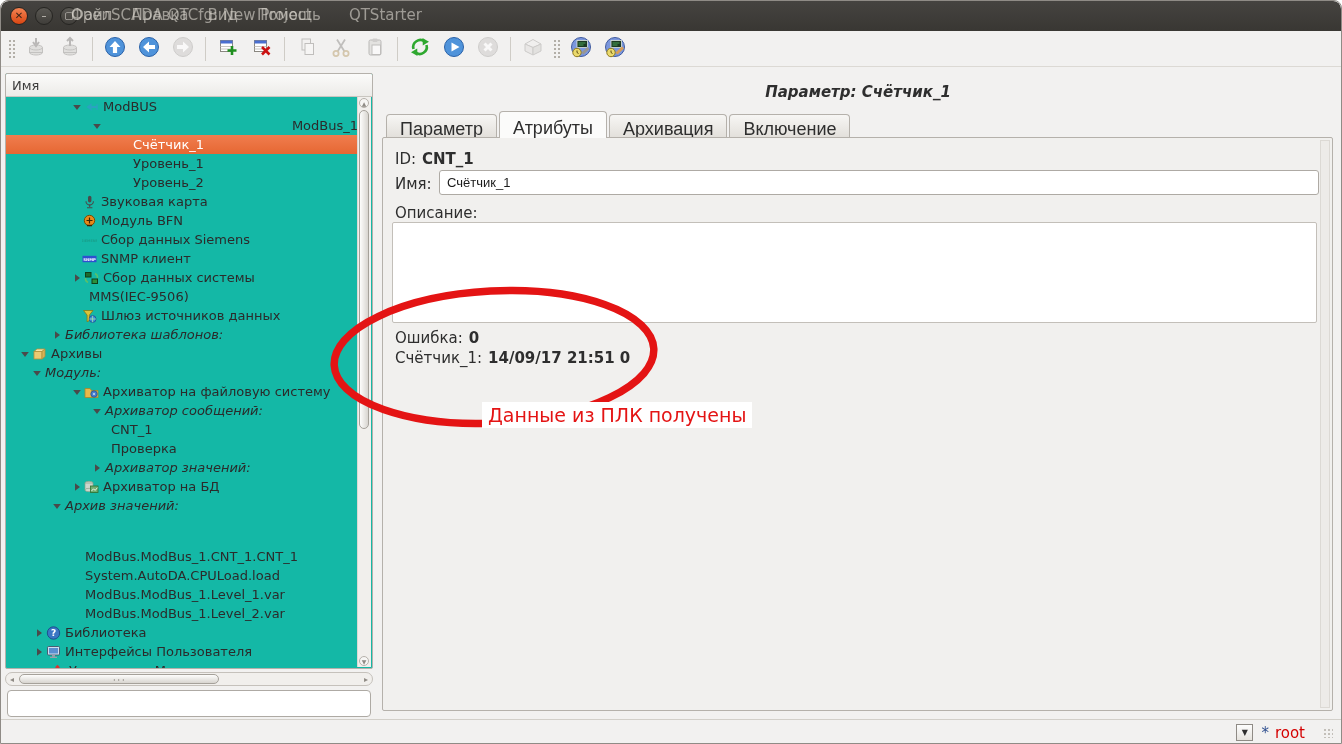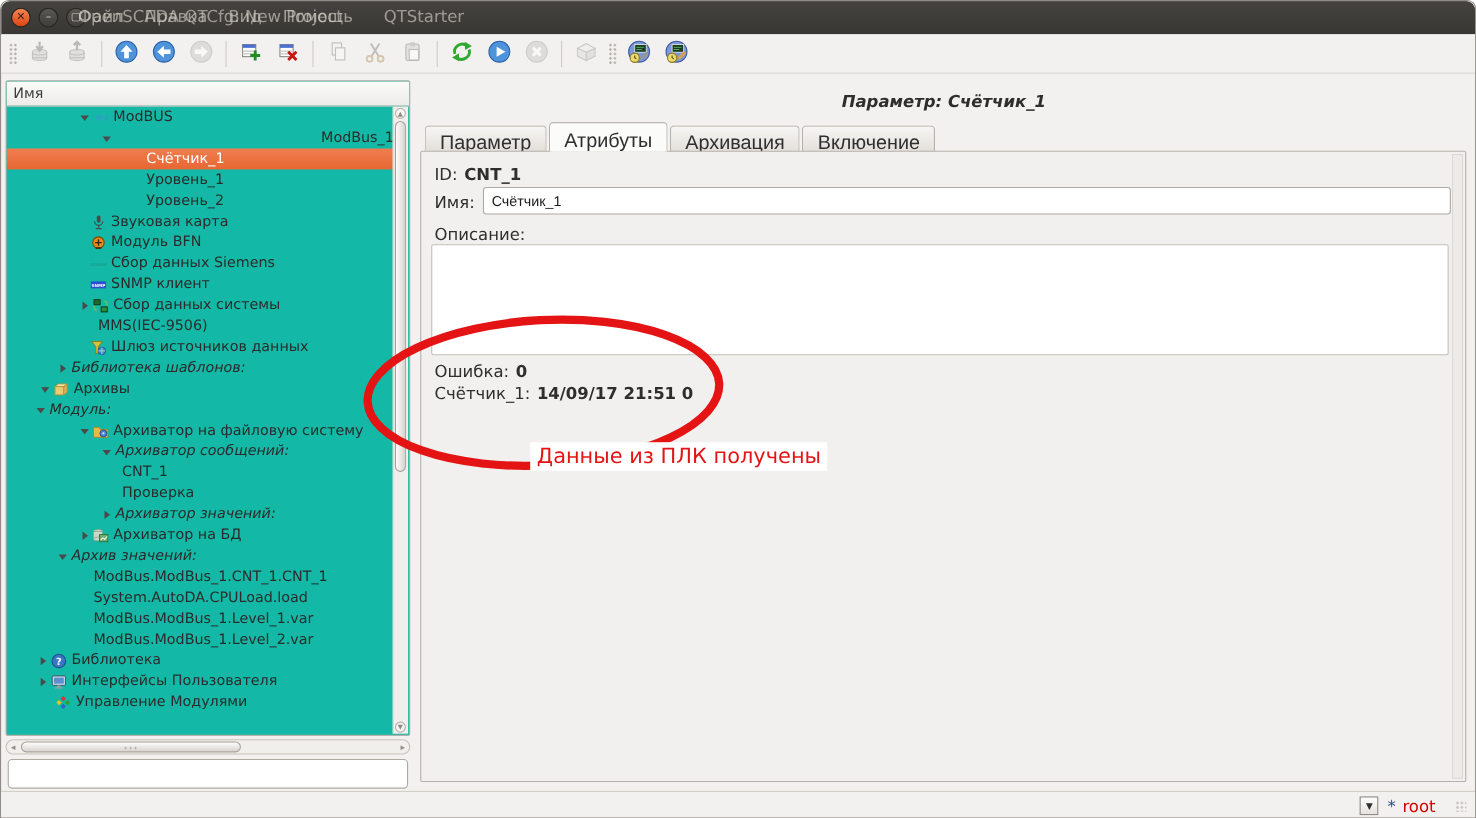--- a/index.html
+++ b/index.html
@@ -343,21 +343,21 @@
             <span class="tlabel">Шлюз источников данных</span>
           </div>
           <div class="trow italic" style="padding-left: 44px;">
             <span class="arr">
               <svg width="10" height="10" viewBox="0 0 10 10">
                 <path d="M3 1.2v7.6L8 5z" fill="#4a4a4a"></path>
               </svg>
             </span>
             <span class="tlabel">Библиотека шаблонов:</span>
           </div>
-          <div class="trow" style="padding-left: 28px;">
+          <div class="trow" style="padding-left: 12px;">
             <span class="arr">
               <svg width="10" height="10" viewBox="0 0 10 10">
                 <path d="M1.2 3h7.6L5 8z" fill="#4a4a4a"></path>
               </svg>
             </span>
             <span class="ticon">
               <svg width="15" height="14" viewBox="0 0 15 14">
                 <path d="M2 4.5l3-2.5h8l-3 2.5z" fill="#f5e3a8" stroke="#b5923a" stroke-width=".8"></path>
                 <rect x="2" y="4.5" width="8" height="7.5" fill="#ecca72" stroke="#b5923a" stroke-width=".8"></rect>
                 <path d="M10 12V4.5l3-2.5v7.5z" fill="#d9b254" stroke="#b5923a" stroke-width=".8"></path>
@@ -428,21 +428,21 @@
             <span class="tlabel">Архиватор на БД</span>
           </div>
           <div class="trow italic" style="padding-left: 44px;">
             <span class="arr">
               <svg width="10" height="10" viewBox="0 0 10 10">
                 <path d="M1.2 3h7.6L5 8z" fill="#4a4a4a"></path>
               </svg>
             </span>
             <span class="tlabel">Архив значений:</span>
           </div>
-          <div class="trow" style="padding-left: 78px;">
+          <div class="trow" style="padding-left: 78px; margin-top: 32px;">
             <span class="tlabel">ModBus.ModBus_1.CNT_1.CNT_1</span>
           </div>
           <div class="trow" style="padding-left: 78px;">
             <span class="tlabel">System.AutoDA.CPULoad.load</span>
           </div>
           <div class="trow" style="padding-left: 78px;">
             <span class="tlabel">ModBus.ModBus_1.Level_1.var</span>
           </div>
           <div class="trow" style="padding-left: 78px;">
             <span class="tlabel">ModBus.ModBus_1.Level_2.var</span>

